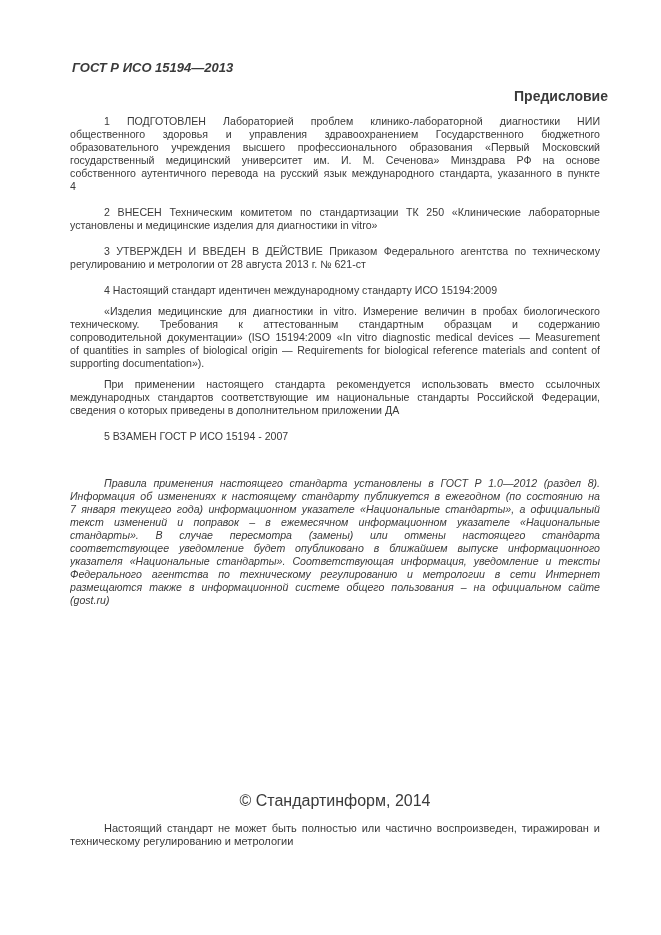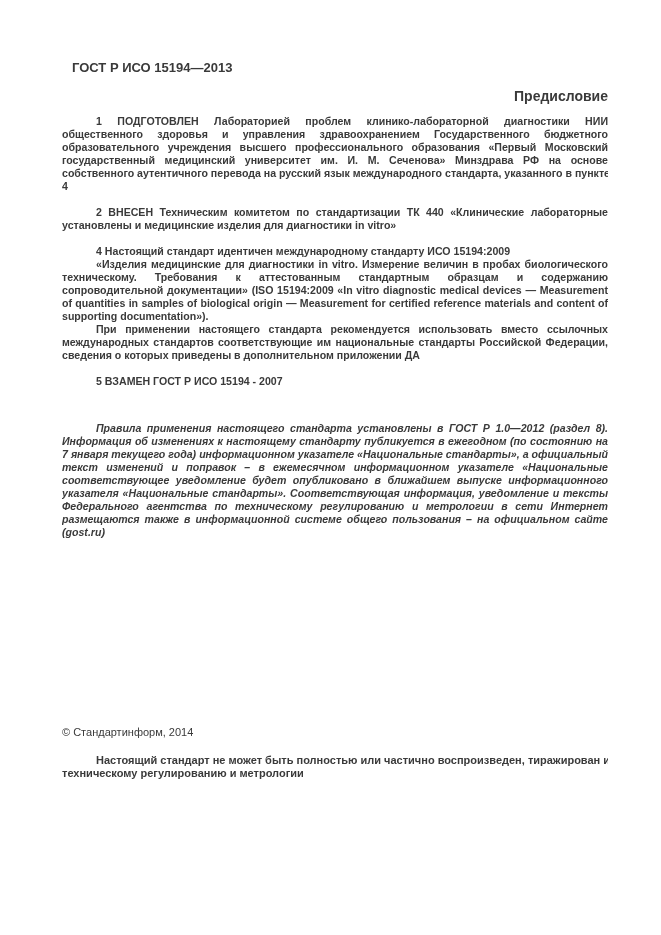--- a/index.html
+++ b/index.html
@@ -17,52 +17,53 @@
     font-family: "Liberation Sans", sans-serif;
     color: #3a3a3a;
     overflow: hidden;
   }
   .doc-header {
     font-size: 13px;
     line-height: 13px;
     font-weight: bold;
     margin-left: 10px;
     white-space: nowrap;
+    font-style: italic;
   }
   .doc-title {
     margin: 14px 0 0 0;
     font-size: 14px;
     line-height: 16px;
     font-weight: bold;
     text-align: right;
   }
   .body-block {
     margin-top: 11px;
     font-size: 10.6px;
     line-height: 13px;
   }
-  .para { margin: 0; font-weight: bold; }
+  .para { margin: 8px; }
   .para.italic { font-style: italic; }
   .line {
     white-space: nowrap;
     overflow: hidden;
     text-align: justify;
     text-align-last: justify;
     text-justify: inter-word;
   }
   .line.first { text-indent: 34px; }
   .line.last { text-align-last: left; }
   
   .body-block .p-1, .body-block .p-2, .body-block .p-3, .body-block .p-6 { margin-top: 13px; }
   .body-block .p-7 { margin-top: 34px; }
   .copyright {
     margin-top: 187px;
-    font-size: 11px;
+    font-size: 16px;
     line-height: 13px;
-    text-align: left;
+    text-align: center;
   }
   .legal-note {
     margin-top: 15px;
     font-size: 11px;
     line-height: 13px;
   }
   .page-number {
     margin-top: 14px;
     font-size: 12px;
     line-height: 13px;
@@ -79,46 +80,51 @@
   <div class="body-block">
       <div class="para p-0">
         <div class="line first">1 ПОДГОТОВЛЕН Лабораторией проблем клинико-лабораторной диагностики НИИ</div>
         <div class="line">общественного здоровья и управления здравоохранением Государственного бюджетного</div>
         <div class="line">образовательного учреждения высшего профессионального образования «Первый Московский</div>
         <div class="line">государственный медицинский университет им. И. М. Сеченова» Минздрава РФ на основе</div>
         <div class="line">собственного аутентичного перевода на русский язык международного стандарта, указанного в пункте</div>
         <div class="line last">4</div>
       </div>
       <div class="para p-1">
-        <div class="line first">2 ВНЕСЕН Техническим комитетом по стандартизации ТК 440 «Клинические лабораторные</div>
+        <div class="line first">2 ВНЕСЕН Техническим комитетом по стандартизации ТК 250 «Клинические лабораторные</div>
         <div class="line last">установлены и медицинские изделия для диагностики in vitro»</div>
+      </div>
+      <div class="para p-2">
+        <div class="line first">3 УТВЕРЖДЕН И ВВЕДЕН В ДЕЙСТВИЕ Приказом Федерального агентства по техническому</div>
+        <div class="line last">регулированию и метрологии от 28 августа 2013 г. № 621-ст</div>
       </div>
       <div class="para p-3">
         <div class="line first last">4 Настоящий стандарт идентичен международному стандарту ИСО 15194:2009</div>
       </div>
       <div class="para p-4">
         <div class="line first">«Изделия медицинские для диагностики in vitro. Измерение величин в пробах биологического</div>
         <div class="line">техническому. Требования к аттестованным стандартным образцам и содержанию</div>
         <div class="line">сопроводительной документации» (ISO 15194:2009 «In vitro diagnostic medical devices — Measurement</div>
-        <div class="line">of quantities in samples of biological origin — Measurement for certified reference materials and content of</div>
+        <div class="line">of quantities in samples of biological origin — Requirements for biological reference materials and content of</div>
         <div class="line last">supporting documentation»).</div>
       </div>
       <div class="para p-5">
         <div class="line first">При применении настоящего стандарта рекомендуется использовать вместо ссылочных</div>
         <div class="line">международных стандартов соответствующие им национальные стандарты Российской Федерации,</div>
         <div class="line last">сведения о которых приведены в дополнительном приложении ДА</div>
       </div>
       <div class="para p-6">
         <div class="line first last">5 ВЗАМЕН ГОСТ Р ИСО 15194 - 2007</div>
       </div>
       <div class="para p-7 italic">
         <div class="line first">Правила применения настоящего стандарта установлены в ГОСТ Р 1.0—2012 (раздел 8).</div>
         <div class="line">Информация об изменениях к настоящему стандарту публикуется в ежегодном (по состоянию на</div>
         <div class="line">7 января текущего года) информационном указателе «Национальные стандарты», а официальный</div>
         <div class="line">текст изменений и поправок – в ежемесячном информационном указателе «Национальные</div>
+        <div class="line">стандарты». В случае пересмотра (замены) или отмены настоящего стандарта</div>
         <div class="line">соответствующее уведомление будет опубликовано в ближайшем выпуске информационного</div>
         <div class="line">указателя «Национальные стандарты». Соответствующая информация, уведомление и тексты</div>
         <div class="line">Федерального агентства по техническому регулированию и метрологии в сети Интернет</div>
         <div class="line">размещаются также в информационной системе общего пользования – на официальном сайте</div>
         <div class="line last">(gost.ru)</div>
       </div>
     </div>
 
   <div class="copyright">© Стандартинформ, 2014</div>
 

